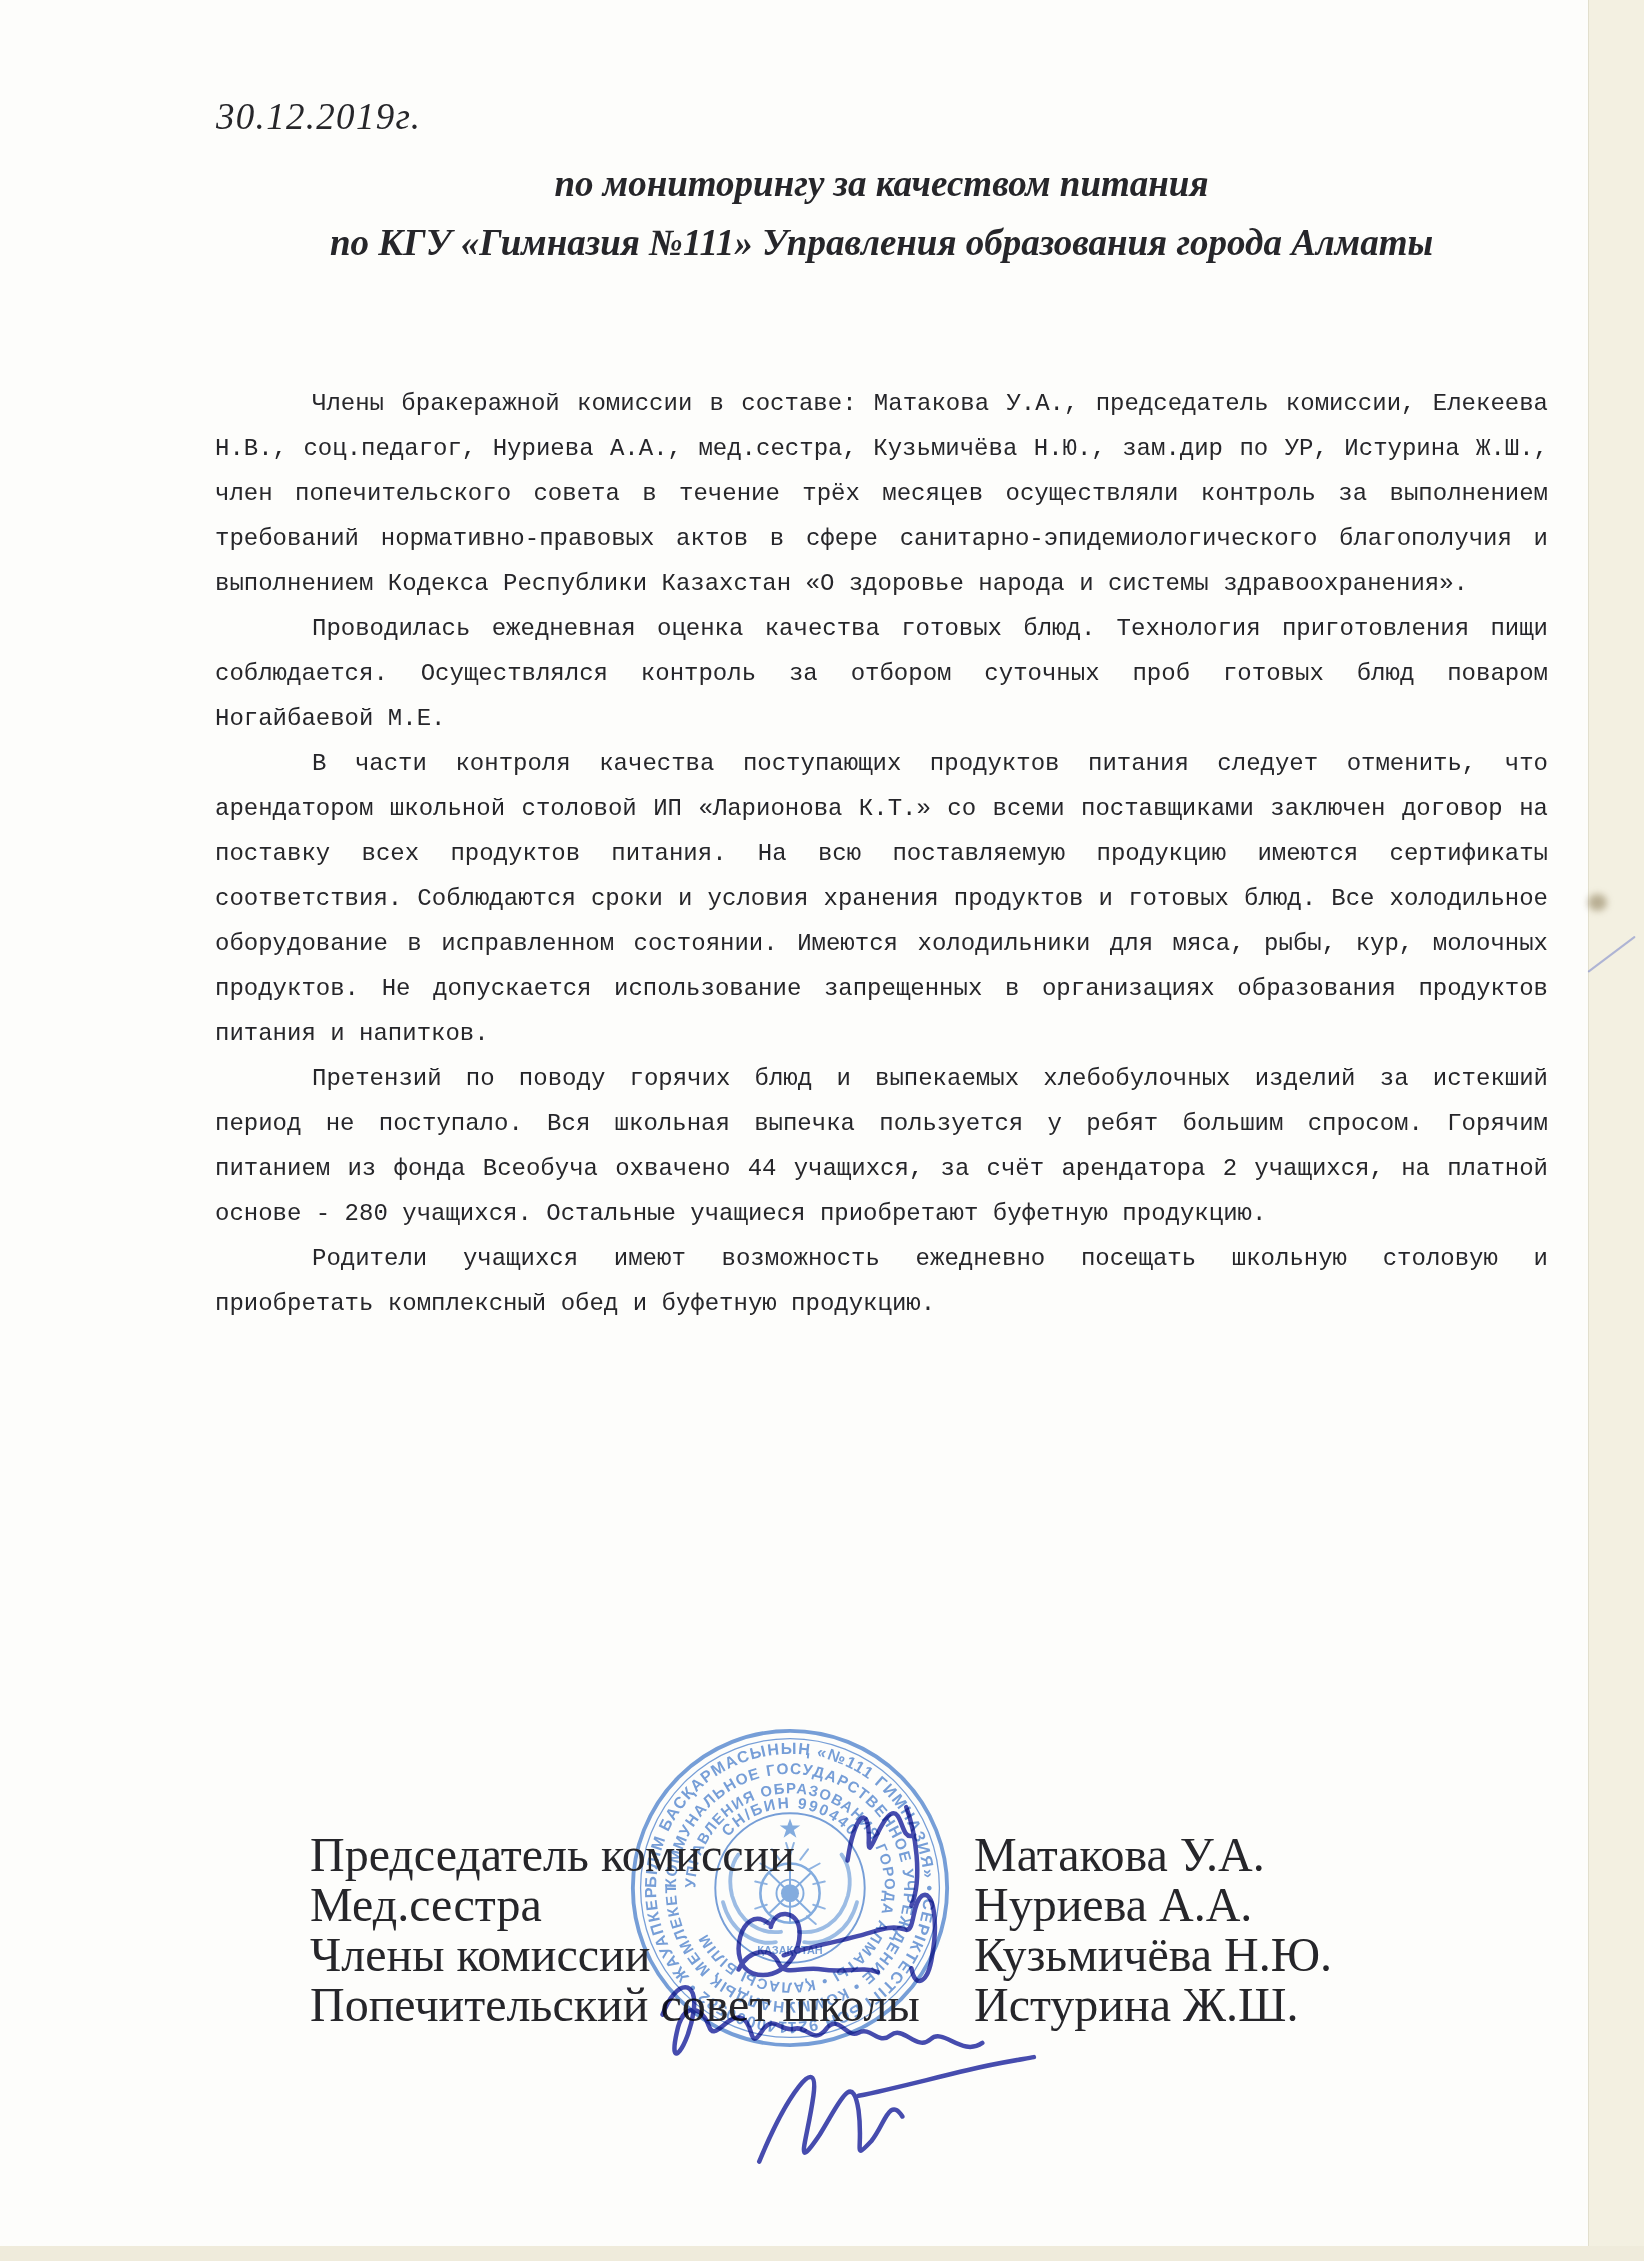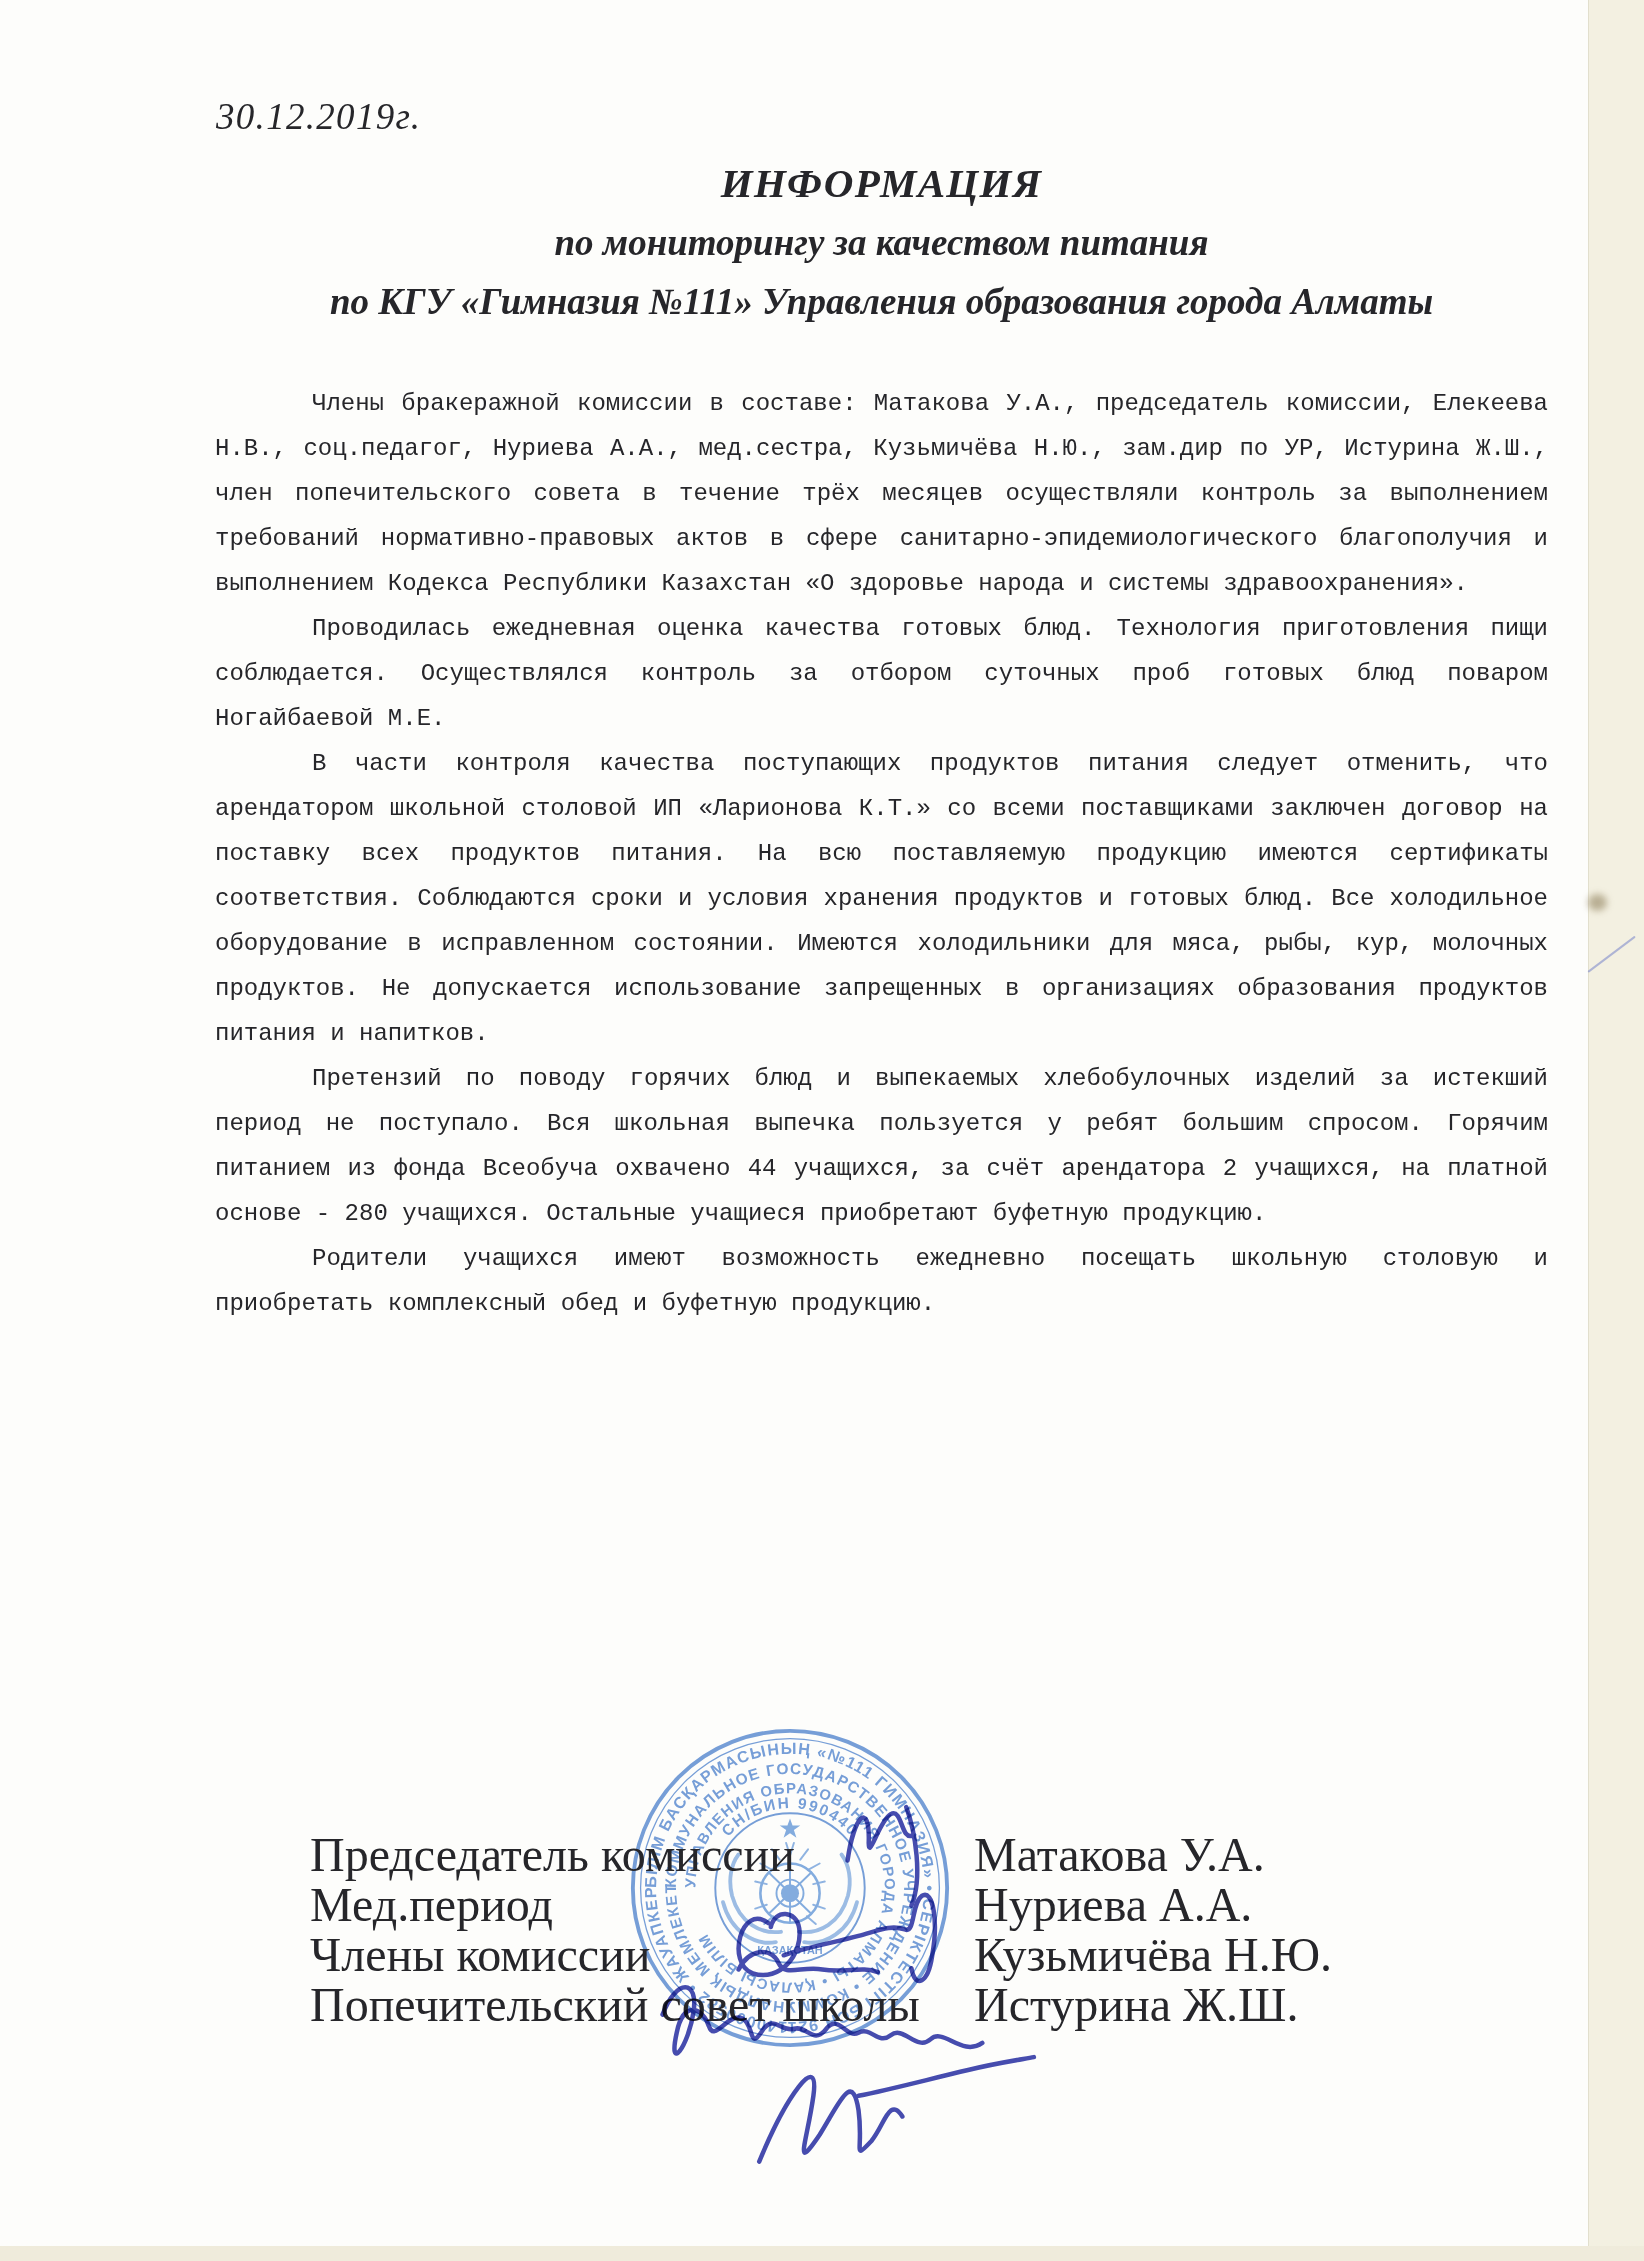--- a/index.html
+++ b/index.html
@@ -26,21 +26,20 @@
 <body>
 
 <div class="scan-strip-right"></div>
 <div class="scan-strip-bottom"></div>
 <div class="scan-smudge"></div>
 <div class="scan-scratch"></div>
 
 <div class="doc-date">30.12.2019г.</div>
 
 <div class="doc-header">
-  <div class="t1">ИНФОРМАЦИЯ</div>
   <div class="t2">по мониторингу за качеством питания</div>
   <div class="t2">по КГУ «Гимназия №111» Управления образования города Алматы</div>
 </div>
 
 <div class="doc-body">
   <p class="para">Члены бракеражной комиссии в составе: Матакова У.А., председатель комиссии, Елекеева Н.В., соц.педагог, Нуриева А.А., мед.сестра, Кузьмичёва Н.Ю., зам.дир по УР, Истурина Ж.Ш., член попечительского совета в течение трёх месяцев осуществляли контроль за выполнением требований нормативно-правовых актов в сфере санитарно-эпидемиологического благополучия и выполнением Кодекса Республики Казахстан «О здоровье народа и системы здравоохранения».</p>
   <p class="para">Проводилась ежедневная оценка качества готовых блюд. Технология приготовления пищи соблюдается. Осуществлялся контроль за отбором суточных проб готовых блюд поваром Ногайбаевой М.Е.</p>
   <p class="para">В части контроля качества поступающих продуктов питания следует отменить, что арендатором школьной столовой ИП «Ларионова К.Т.» со всеми поставщиками заключен договор на поставку всех продуктов питания. На всю поставляемую продукцию имеются сертификаты соответствия. Соблюдаются сроки и условия хранения продуктов и готовых блюд. Все холодильное оборудование в исправленном состоянии. Имеются холодильники для мяса, рыбы, кур, молочных продуктов. Не допускается использование запрещенных в организациях образования продуктов питания и напитков.</p>
   <p class="para">Претензий по поводу горячих блюд и выпекаемых хлебобулочных изделий за истекший период не поступало. Вся школьная выпечка пользуется у ребят большим спросом. Горячим питанием из фонда Всеобуча охвачено 44 учащихся, за счёт арендатора 2 учащихся, на платной основе - 280 учащихся. Остальные учащиеся приобретают буфетную продукцию.</p>
   <p class="para">Родители учащихся имеют возможность ежедневно посещать школьную столовую и приобретать комплексный обед и буфетную продукцию.</p>
@@ -94,21 +93,21 @@
     <text x="250" y="352" text-anchor="middle" font-family="Liberation Sans, sans-serif" font-weight="bold" font-size="17" fill="#6b97d8">ҚАЗАҚСТАН</text>
   </g>
 </svg>
 
 <div class="sig-block">
   <div class="sig-row">
     <span>Председатель комиссии</span>
     <span class="sig-name">Матакова У.А.</span>
   </div>
   <div class="sig-row">
-    <span>Мед.период</span>
+    <span>Мед.сестра</span>
     <span class="sig-name">Нуриева А.А.</span>
   </div>
   <div class="sig-row">
     <span>Члены комиссии</span>
     <span class="sig-name">Кузьмичёва Н.Ю.</span>
   </div>
   <div class="sig-row">
     <span>Попечительский совет школы</span>
     <span class="sig-name">Истурина Ж.Ш.</span>
   </div>

